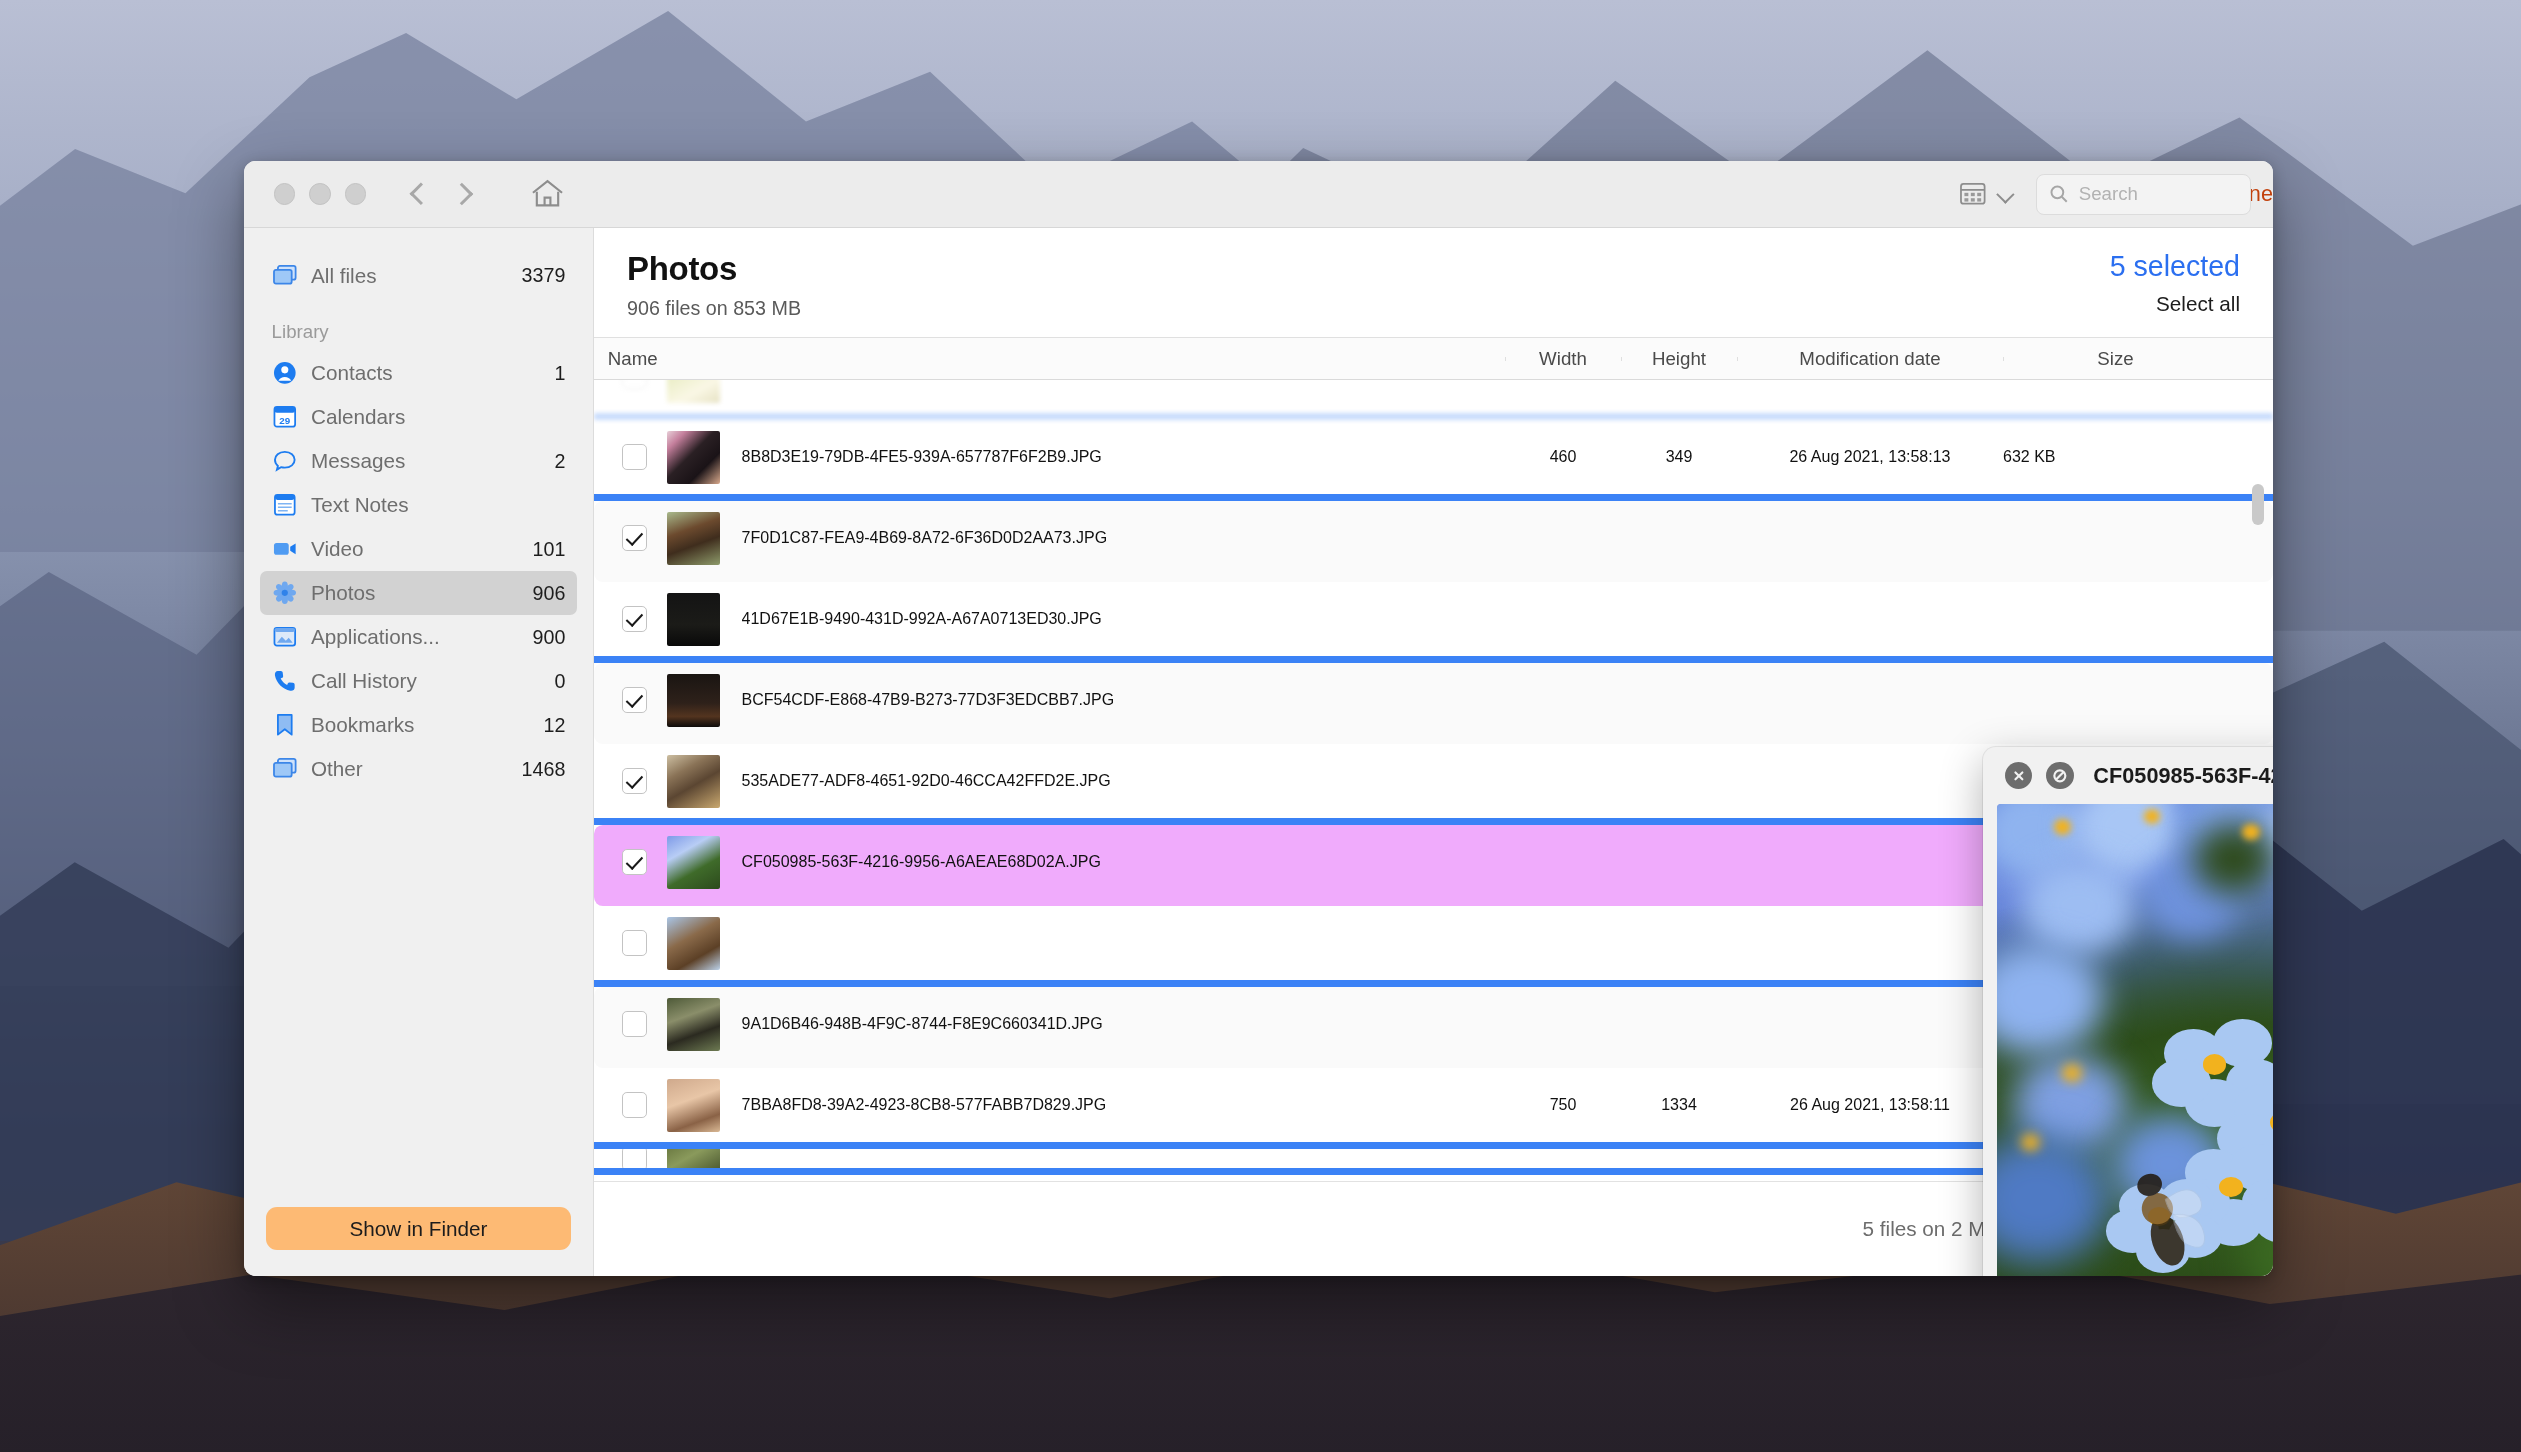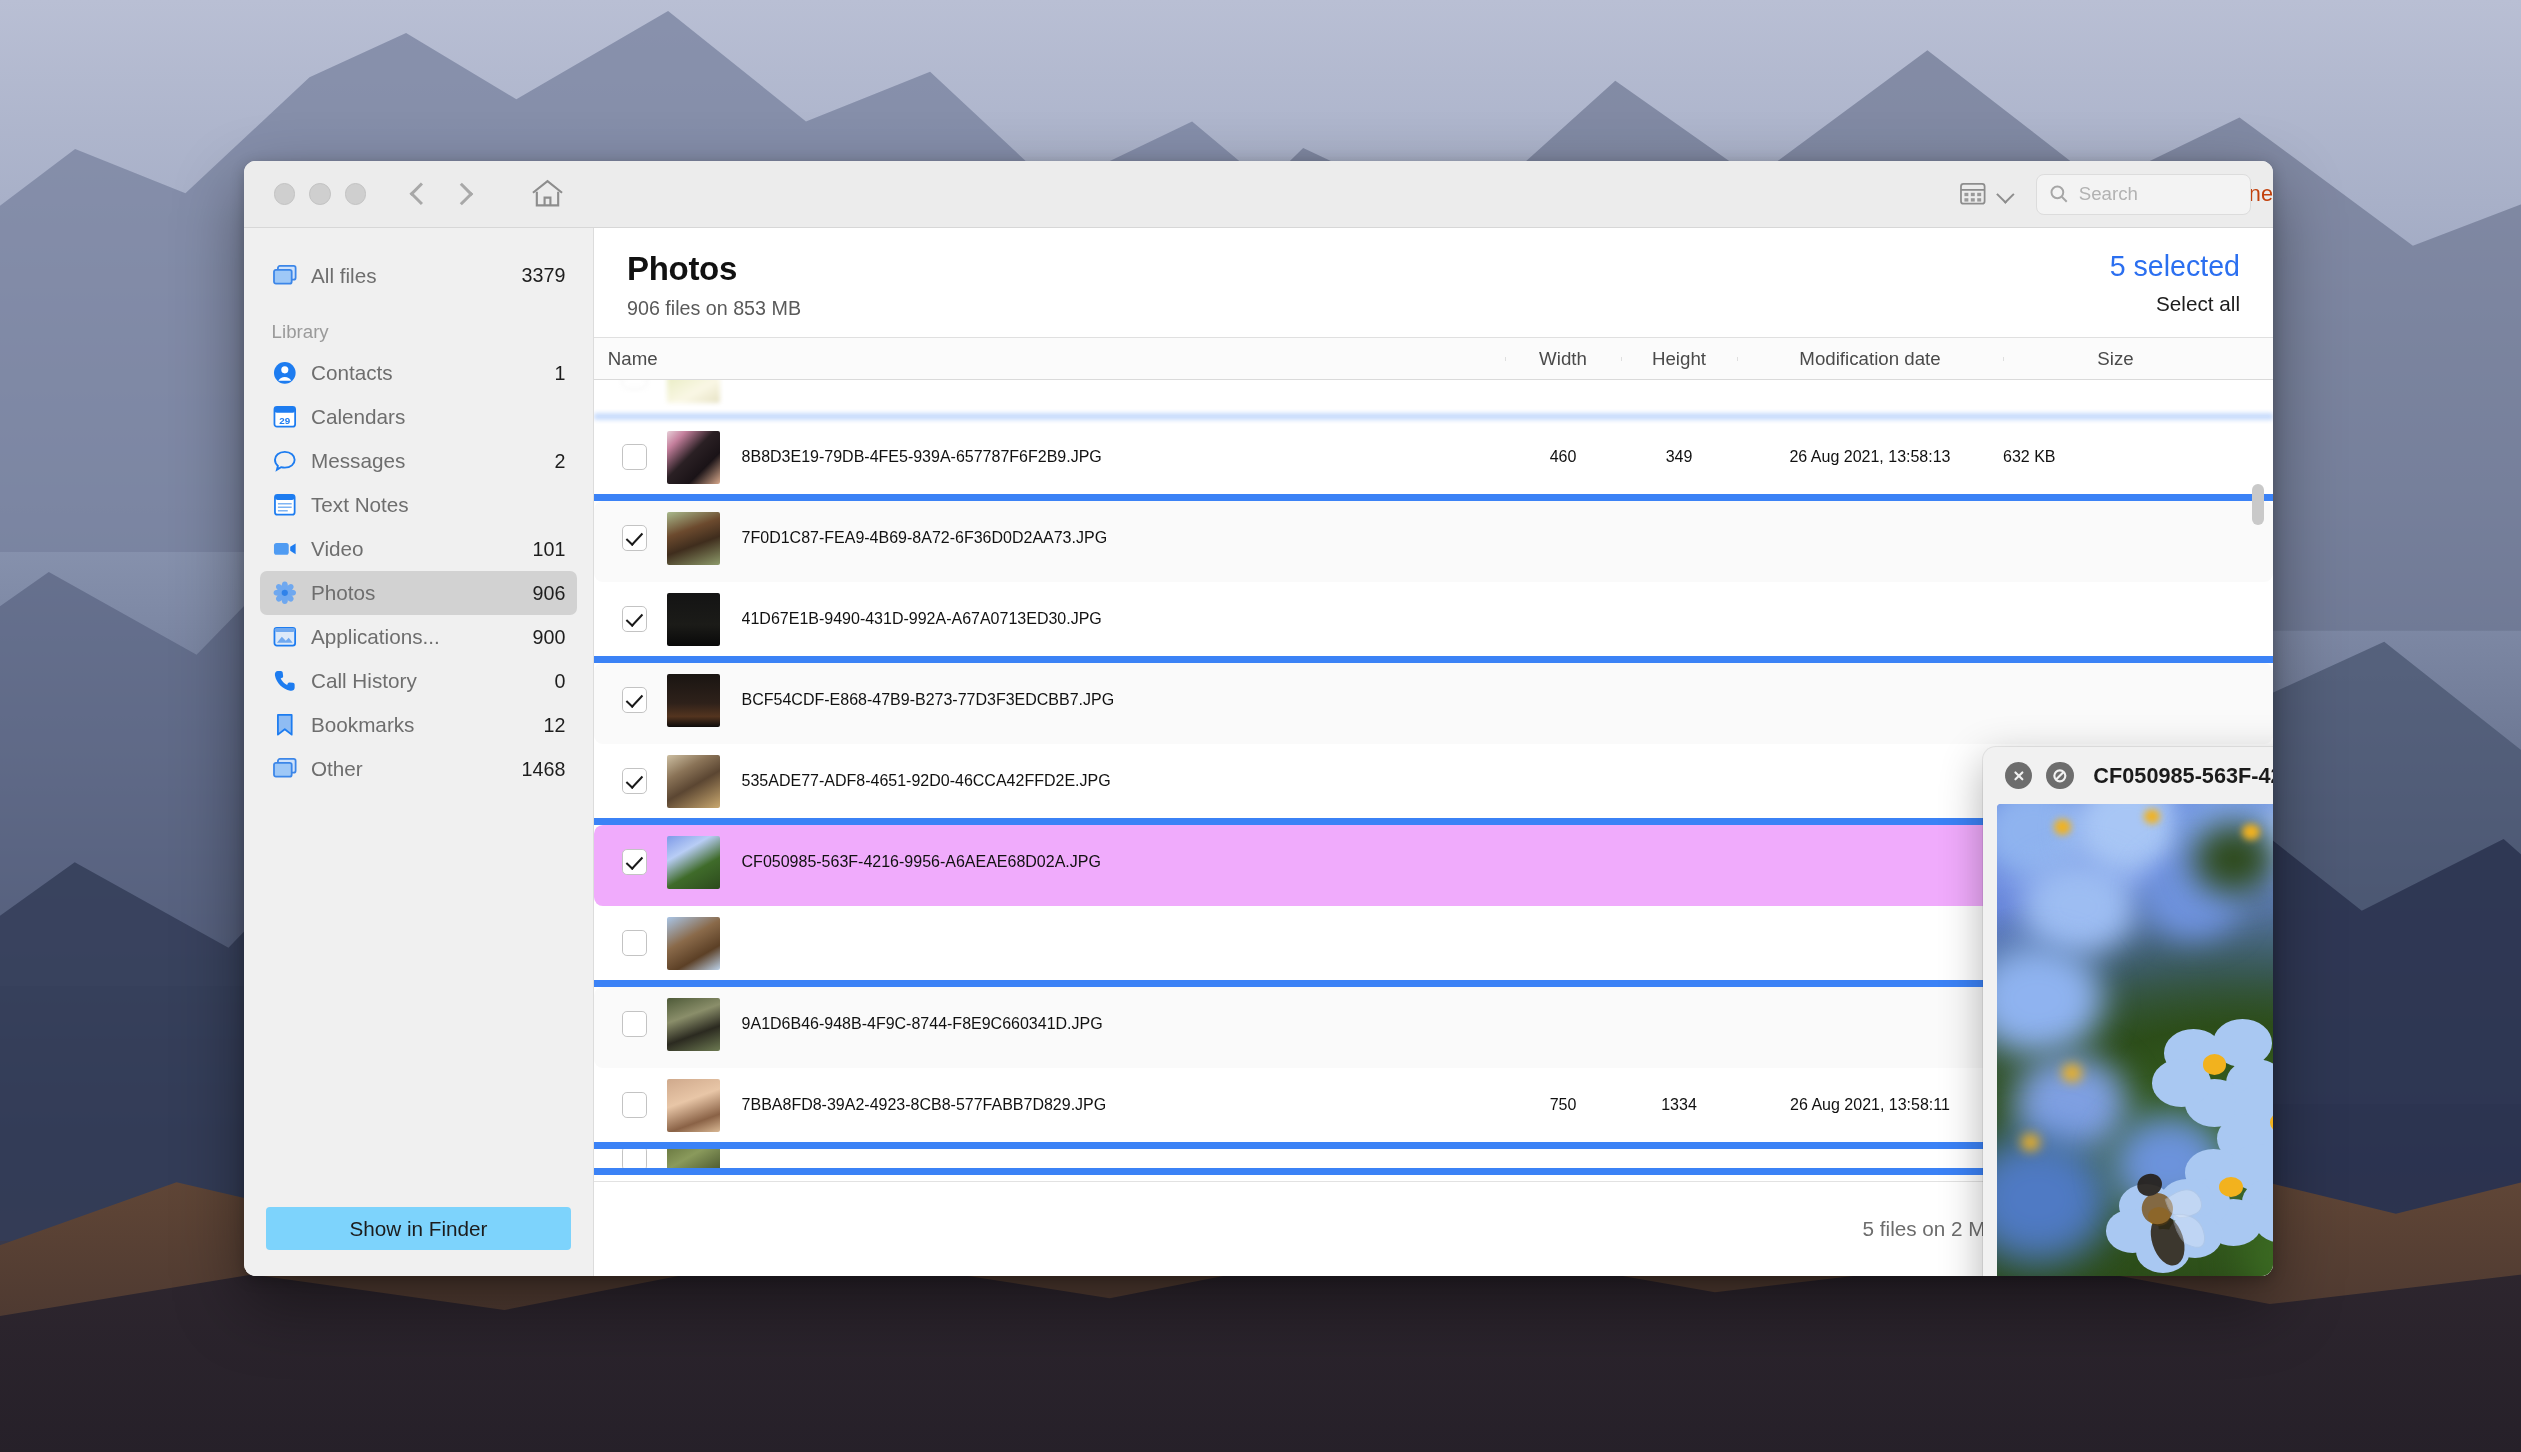--- a/index.html
+++ b/index.html
@@ -122,21 +122,21 @@
   .side-item .lbl { flex: 1; white-space: nowrap; overflow:hidden; text-overflow: ellipsis; }
   .side-item .cnt { color: #1d1d1d; font-size: 19.7px; }
   .side-item.allfiles { margin-bottom: 17.7px; font-size:20.7px; }
   .side-head {
     font-size: 18.7px; color: #9a9a9a; padding: 5.9px 27.6px 7.9px 27.6px;
   }
   .ico { width: 25.6px; height: 25.6px; flex: 0 0 25.6px; display:flex;align-items:center;justify-content:center;}
   #sidebar-spacer { flex: 1; }
   #show-finder {
     margin: 0 21.7px 25.6px 21.7px; height: 43px;
-    background: #7dd3fc; border-radius: 4px;
+    background: #fdba74; border-radius: 11px;
     display: flex; align-items: center; justify-content: center;
     font-size: 20.7px; color: #1c1c1c;
   }
 
   
   #content { flex: 1; display: flex; flex-direction: column; min-width:0; background:#fff; position:relative;}
   #content-head { padding: 21.7px 33px 11.8px 33px; display: flex; align-items: flex-start; }
   #page-title { font-size: 33px; font-weight: bold; color: #111; letter-spacing:-0.3px; }
   #page-sub { font-size: 19.7px; color: #5a5a5a; margin-top: 8.9px; }
   .head-right { margin-left: auto; text-align: right; }

